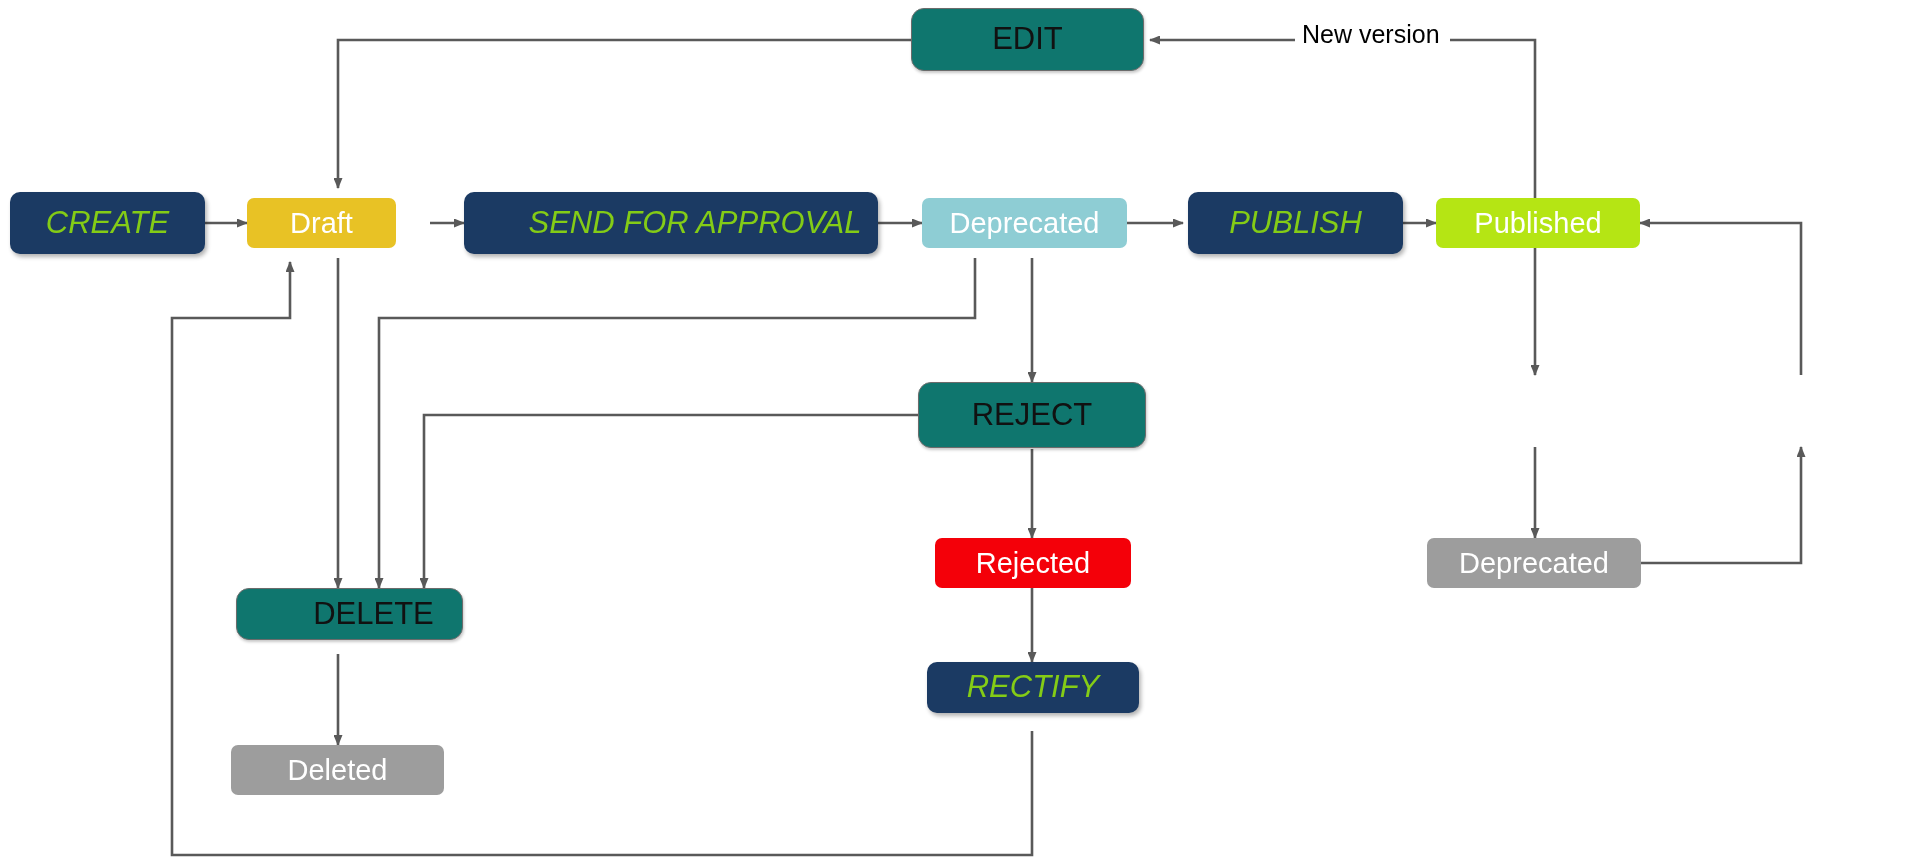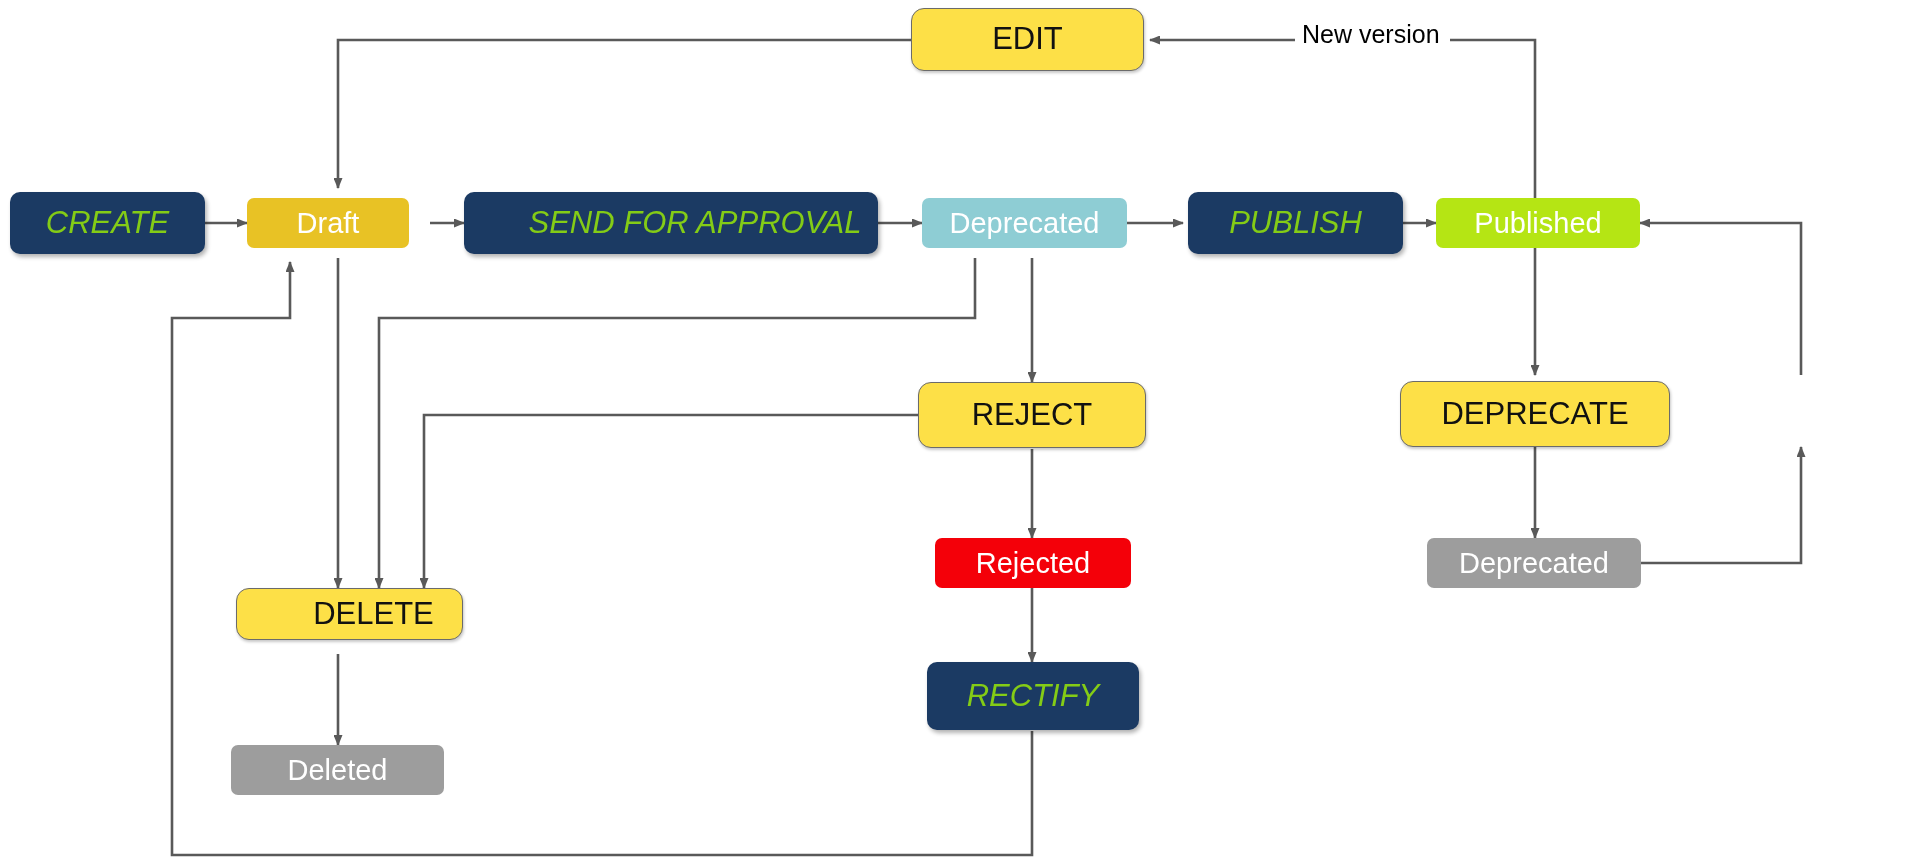--- a/index.html
+++ b/index.html
@@ -1,21 +1,21 @@
 <!DOCTYPE html>
 <html><head>
 <meta charset="utf-8">
 <style>
   html,body{margin:0;padding:0;background:#ffffff;}
   body{width:1915px;height:858px;font-family:"Liberation Sans",sans-serif;overflow:hidden;}
   #stage{position:relative;width:1915px;height:858px;background:#ffffff;}
   #wires{position:absolute;left:0;top:0;width:1915px;height:858px;}
   .node{position:absolute;box-sizing:border-box;display:flex;align-items:center;justify-content:center;text-align:center;line-height:1.05;}
   .n-action-dark{background:#1b3a63;color:#84cc16;border-radius:10px;font-size:31px;box-shadow:2px 3px 4px rgba(0,0,0,.30);font-style:italic;}
-  .n-action-light{background:#fde047;color:#111111;border:1.6px solid #6b6b6b;border-radius:13px;font-size:31px;box-shadow:1px 2px 3px rgba(0,0,0,.22);}
+  .n-action-light{background:#0f766e;color:#111111;border:1.6px solid #6b6b6b;border-radius:13px;font-size:31px;box-shadow:1px 2px 3px rgba(0,0,0,.22);}
   .n-state{border-radius:7px;color:#ffffff;font-size:29px;}
   .s-draft{background:#e8c225;}
   .s-reviewing{background:#8ecdd4;}
   .s-published{background:#b5e514;}
   .s-rejected{background:#f40009;}
   .s-grey{background:#9d9d9d;}
   .edge-label{position:absolute;font-size:25px;color:#000000;white-space:nowrap;background:#ffffff;padding:0 7px;}
 </style>
 </head>
 <body>
@@ -68,21 +68,21 @@
       <path d="M1641,563 L1801,563 L1801,447" marker-end="url(#ah)"></path>
 
       <path d="M1801,375 L1801,223 L1640,223" marker-end="url(#ah)"></path>
     </g>
   </svg>
 
   <div class="node n-action-dark" style="left:10px;top:192px;width:195px;height:62px;">
     <span>CREATE</span>
   </div>
 
-  <div class="node n-state s-draft" style="left:247px;top:198px;width:162px;height:50px;">
+  <div class="node n-state s-draft" style="left:247px;top:198px;width:149px;height:50px;">
     <span>Draft</span>
   </div>
 
   <div class="node n-action-dark" style="left:464px;top:192px;width:414px;height:62px;padding-left:48px;">
     <span>SEND FOR APPROVAL</span>
   </div>
 
   <div class="node n-state s-reviewing" style="left:922px;top:198px;width:205px;height:50px;">
     <span>Deprecated</span>
   </div>
@@ -104,34 +104,31 @@
   </div>
 
   <div class="node n-action-light" style="left:918px;top:382px;width:228px;height:66px;">
     <span>REJECT</span>
   </div>
 
   <div class="node n-state s-rejected" style="left:935px;top:538px;width:196px;height:50px;">
     <span>Rejected</span>
   </div>
 
-  <div class="node n-action-dark" style="left:927px;top:662px;width:212px;height:68px;">
+  <div class="node n-action-dark" style="left:927px;top:662px;width:212px;height:51px;">
     <span>RECTIFY</span>
   </div>
 
   <div class="node n-action-light" style="left:236px;top:588px;width:227px;height:52px;padding-left:48px;">
     <span>DELETE</span>
   </div>
 
   <div class="node n-state s-deleted s-grey" style="left:231px;top:745px;width:213px;height:50px;">
     <span>Deleted</span>
   </div>
 
-  <div class="node n-action-light" style="left:1400px;top:381px;width:270px;height:66px;">
-    <span>DEPRECATE</span>
-  </div>
 
   <div class="node n-state s-deprecated s-grey" style="left:1427px;top:538px;width:214px;height:50px;">
     <span>Deprecated</span>
   </div>
 
 
 </div>
 
 </body></html>

